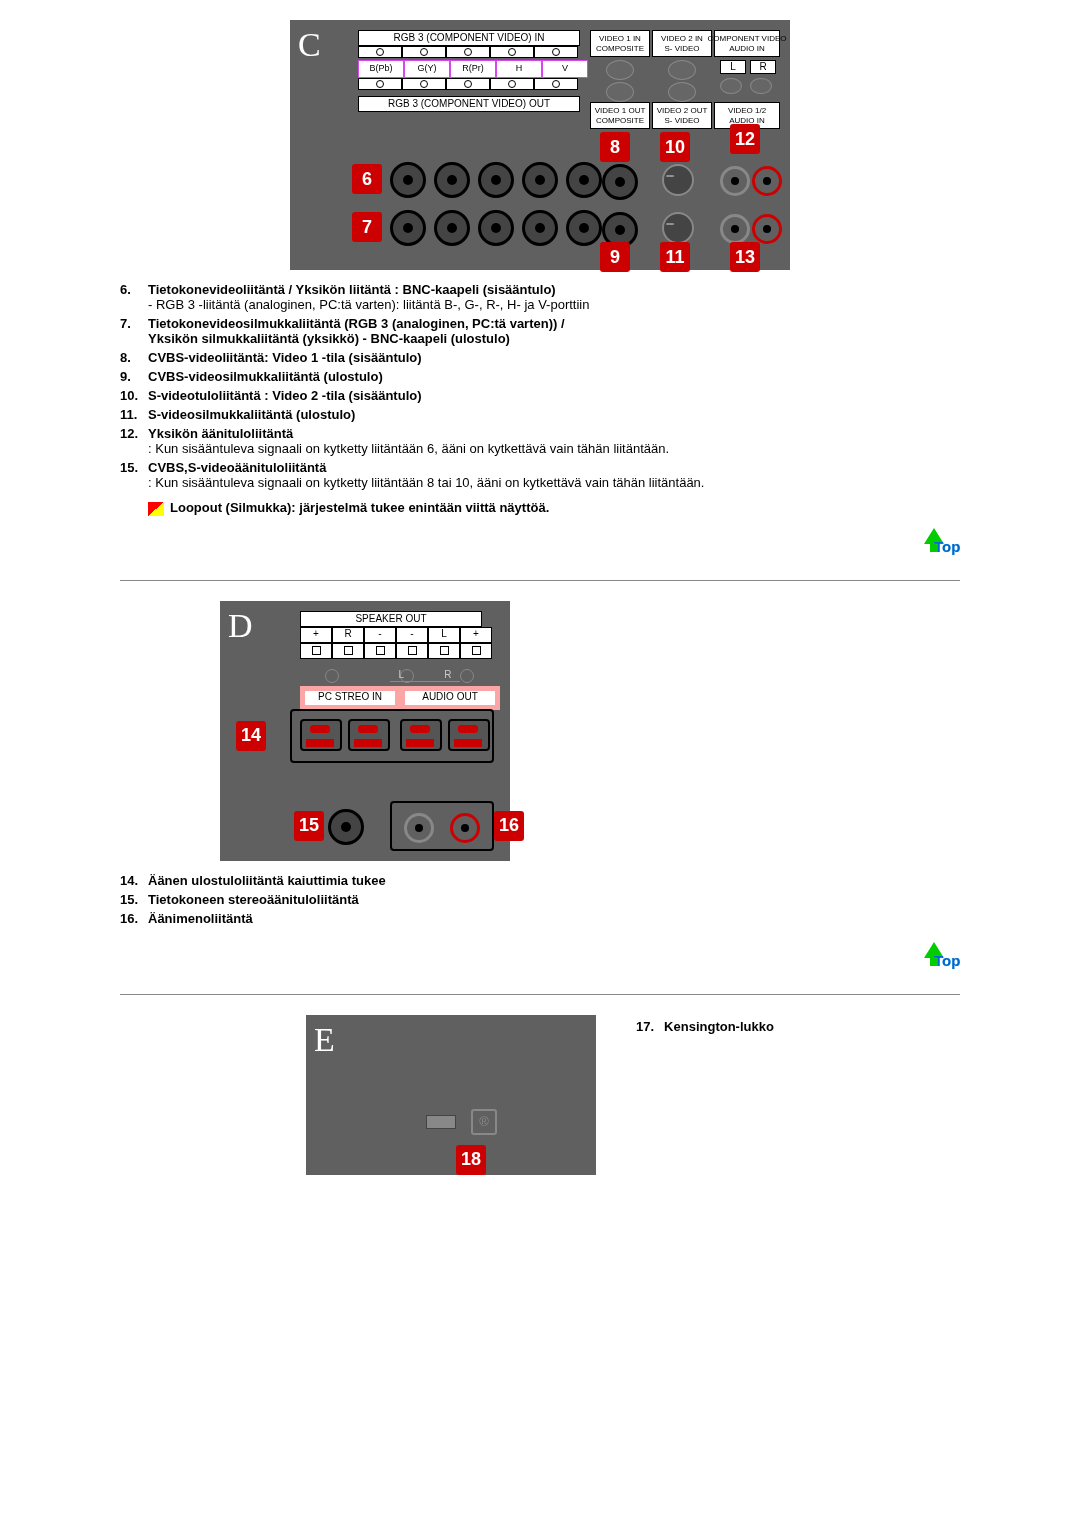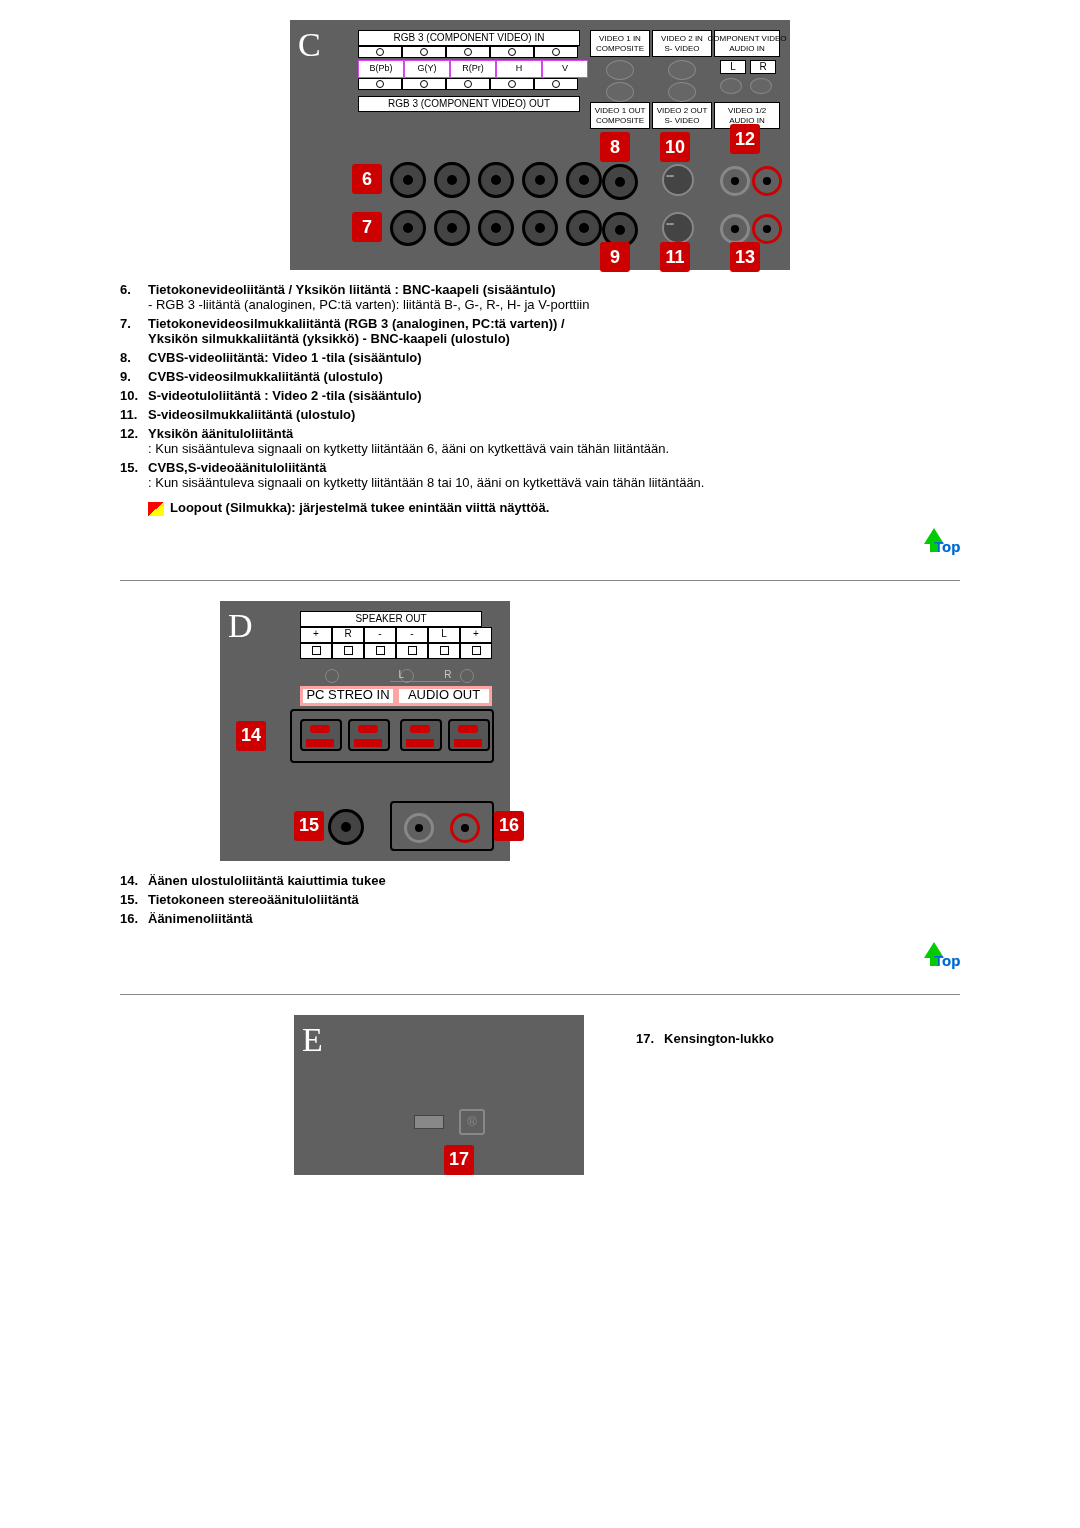--- a/index.html
+++ b/index.html
@@ -41,21 +41,21 @@
 .top-icon .txt{position:absolute;left:14px;top:10px;font-size:15px;font-weight:bold;color:#06c;text-shadow:0 0 1px #8cf}
 hr{border:none;border-top:1px solid #888;margin:6px 60px}
 .panel-d{width:290px;height:260px}
 .spk-header{position:absolute;left:80px;top:10px;width:180px;height:14px}
 .spk-row{position:absolute;left:80px;top:26px;display:flex}
 .spk-cell{width:45px;height:14px;border:1px solid #000;background:#fff;color:#000;font-size:10px;text-align:center;line-height:12px}
 .spk-holes{position:absolute;left:80px;top:42px;display:flex}
 .sq-hole{width:45px;height:14px;border:1px solid #000;background:#fff;display:flex;align-items:center;justify-content:center}
 .sq-hole::after{content:"";width:7px;height:7px;border:1px solid #000}
 .aud-labels{position:absolute;left:80px;top:85px;display:flex}
-.aud-cell{width:90px;height:14px;border:3px solid #fca5a5;background:#fff;color:#000;font-size:13px;text-align:center;line-height:12px}
+.aud-cell{width:90px;height:14px;border:5px solid #fca5a5;background:#fff;color:#000;font-size:10px;text-align:center;line-height:12px}
 .circ{position:absolute;width:12px;height:12px;border:1px solid #888;border-radius:50%}
 .speaker-box{position:absolute;width:38px;height:28px;border:2px solid #000;border-radius:4px;background:#555}
 .speaker-box::before{content:"";position:absolute;left:8px;top:4px;width:20px;height:8px;background:#c00;border-radius:3px}
 .speaker-box::after{content:"";position:absolute;left:4px;bottom:2px;width:28px;height:8px;background:#c00}
 .panel-e{width:290px;height:160px}
 .ken-slot{position:absolute;left:120px;top:100px;width:28px;height:12px;background:#888;border:1px solid #444}
 .ken-icon{position:absolute;left:165px;top:94px;width:22px;height:22px;border:2px solid #888;border-radius:3px;display:flex;align-items:center;justify-content:center;font-size:13px;color:#888}
 .sec-e{display:flex;gap:40px;justify-content:center;align-items:flex-start;margin:20px 0}
 </style>
 </head>
@@ -226,20 +226,20 @@
         <div class="txt">Top</div>
       </div>
     </div>
 <hr>
 
 <div class="sec-e">
   <div class="panel panel-e">
     <div class="e-letter">E</div>
     <div class="ken-slot"></div>
     <div class="ken-icon">®</div>
-    <div class="red-sq" style="left:150px;top:130px">17</div>
-  </div>
-  <ol class="list" style="margin:12px">
+    <div class="red-sq" style="left:150px;top:130px">18</div>
+  </div>
+  <ol class="list" style="margin:0">
     <li><span class="num">17.</span><span class="title">Kensington-lukko</span></li>
   </ol>
 </div>
 
 </div>
 
 </body></html>

